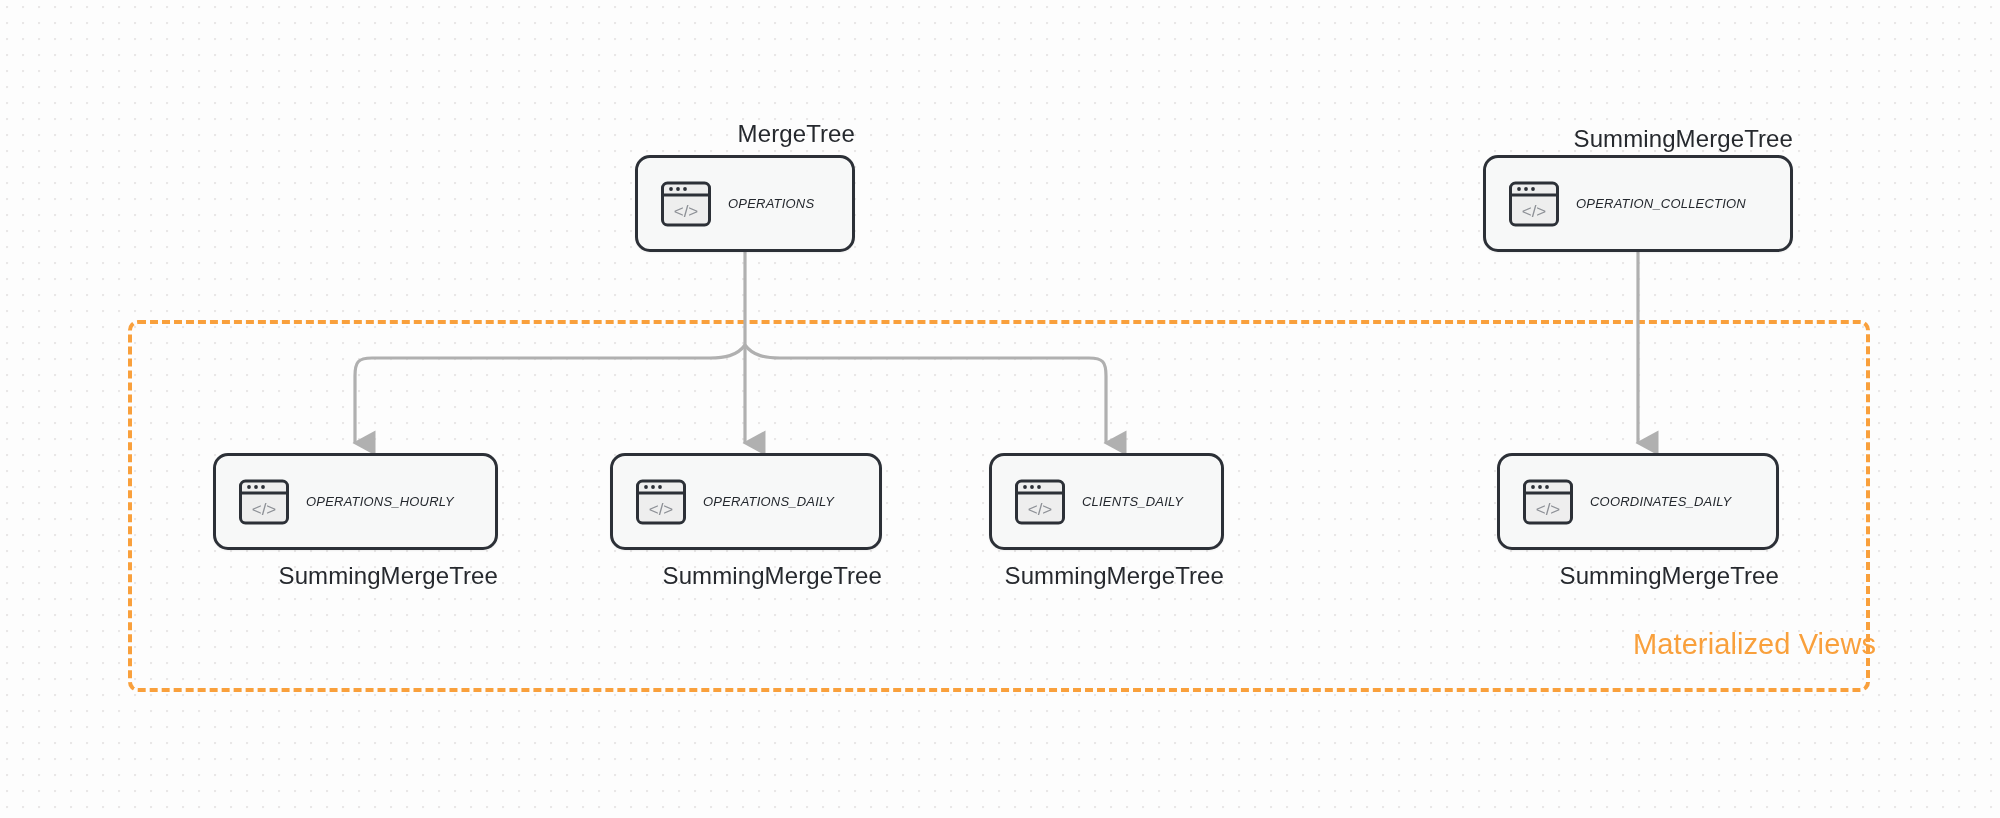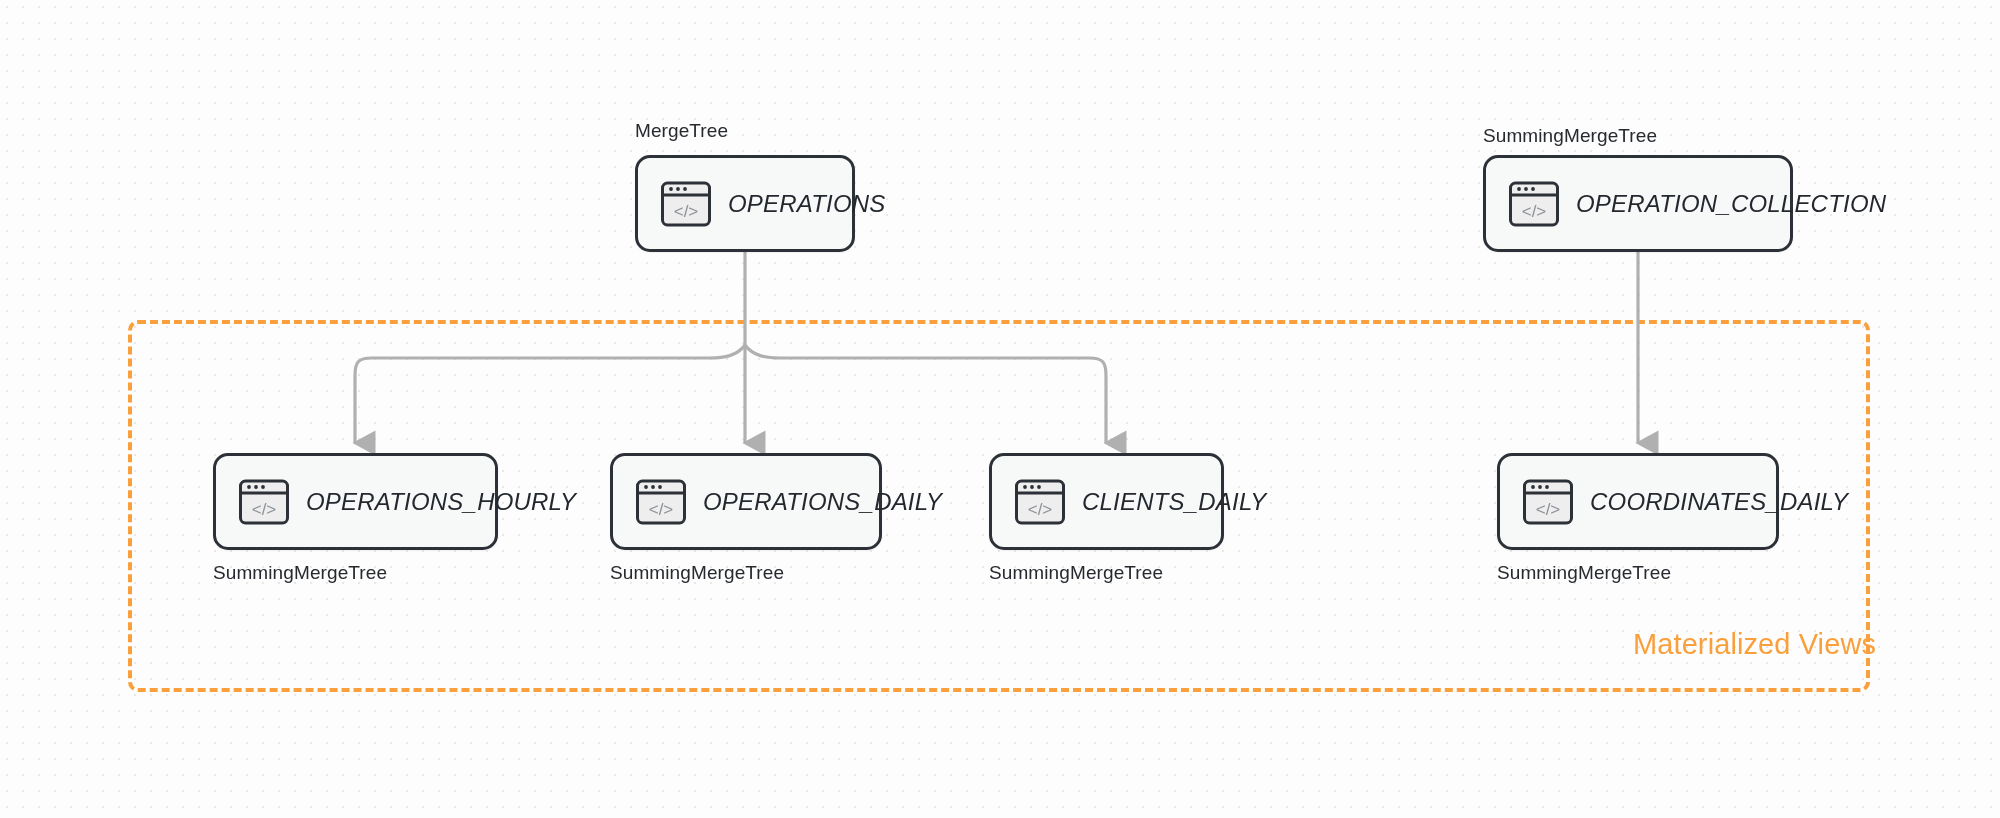--- a/index.html
+++ b/index.html
@@ -64,33 +64,33 @@
     padding-left: 22px;
     box-shadow: 0 1px 2px rgba(0,0,0,0.06);
   }
   .node-icon {
     flex: 0 0 auto;
     width: 52px;
     height: 50px;
     margin-right: 16px;
   }
   .node-label {
-    font-size: 24px;
+    font-size: 13px;
     font-style: italic;
     color: #24282e;
     white-space: nowrap;
     letter-spacing: 0.2px;
   }
 
   .engine-label {
     position: absolute;
-    font-size: 19px;
+    font-size: 24px;
     color: #26292e;
     white-space: nowrap;
-    text-align: left;
+    text-align: right;
     letter-spacing: 0.1px;
   }
 </style>
 </head>
 <body>
 
 <div id="canvas">
 
   <div class="group-box" style="left:128px; top:320px; width:1742px; height:372px;"></div>
 

